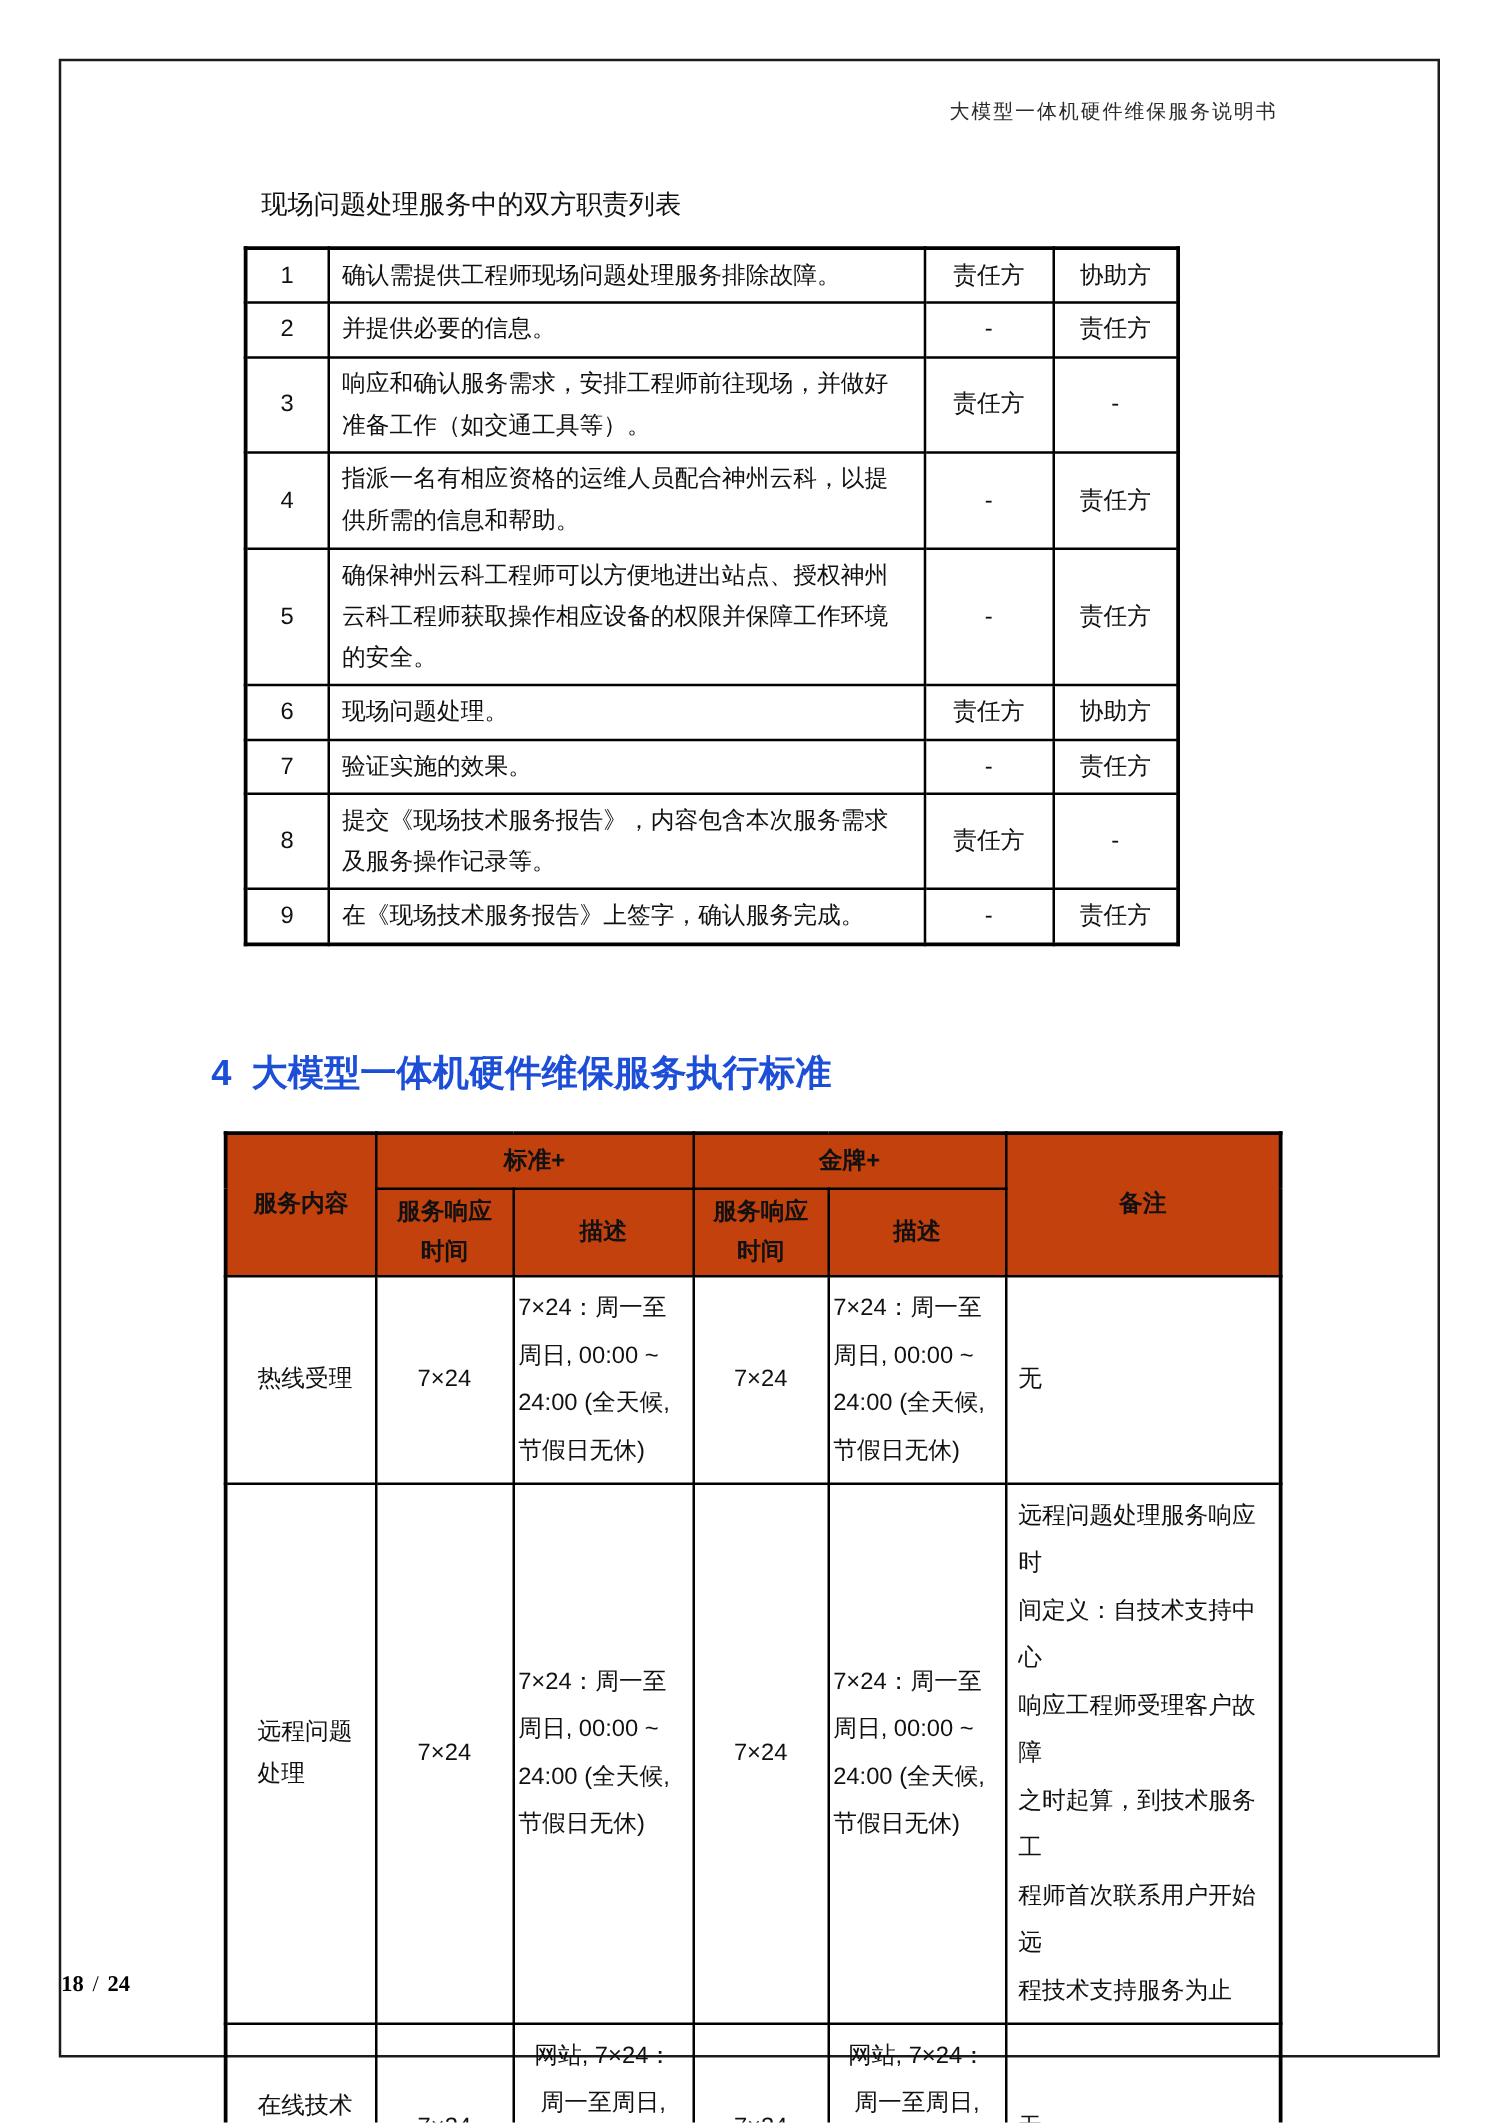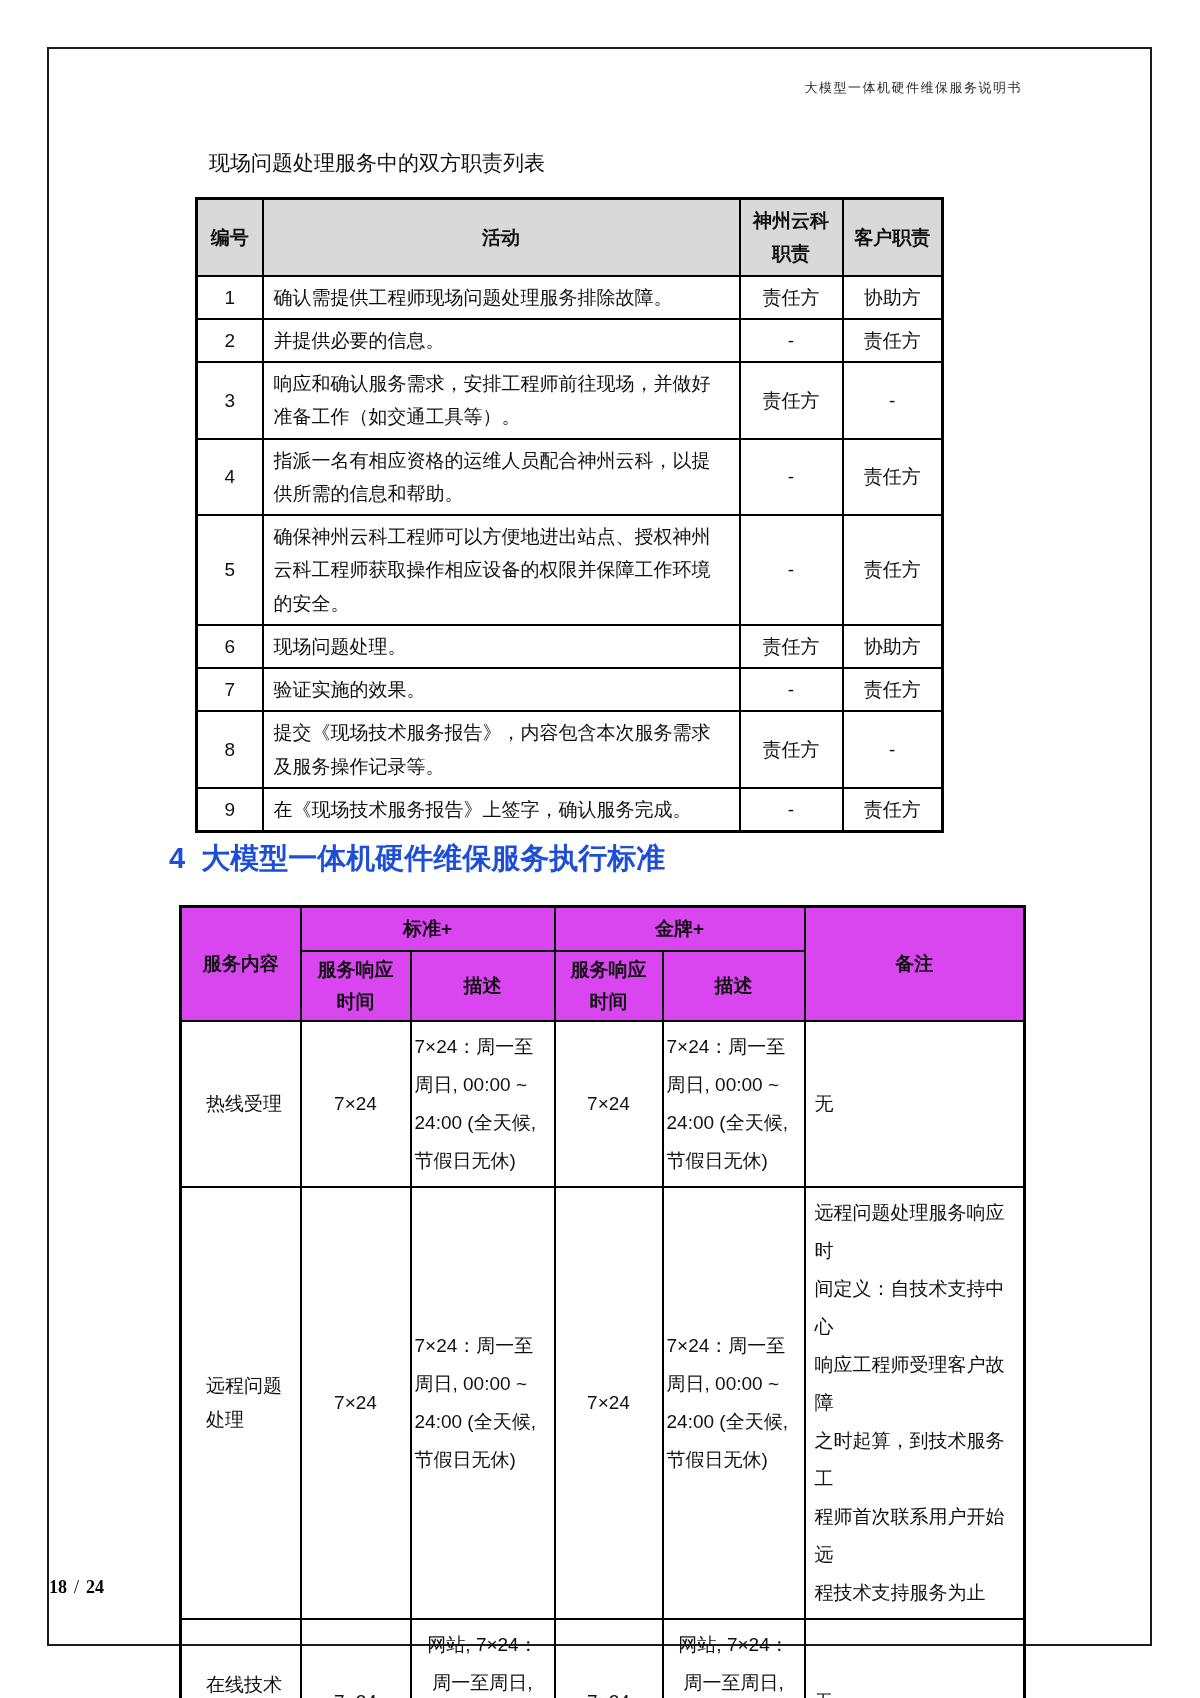--- a/index.html
+++ b/index.html
@@ -9,21 +9,21 @@
     font-family:"Liberation Sans","DejaVu Sans",sans-serif;
   }
   .page {
     position:absolute; left:47px; top:47px;
     width:1105px; height:1599px; box-sizing:border-box;
     border:2px solid #1c1c1c; background:#ffffff;
   }
   .doc-title {
     position:absolute; top:30px; right:128px;
     font-family:Liberation Sans, sans-serif;
-    font-size:13px; color:#2b2b2b; letter-spacing:1.5px;
+    font-size:16px; color:#2b2b2b; letter-spacing:1.5px;
   }
   .caption {
     position:absolute; left:160px; top:100px;
     font-size:21px; color:#111;
   }
   table { border-collapse:collapse; table-layout:fixed; }
   th, td { box-sizing:border-box; vertical-align:middle; }
 
   
   #resp-table {
@@ -52,21 +52,21 @@
 
   
   #sla-table {
     position:absolute; left:130px; top:856px; width:844px;
     border:3px solid #000;
   }
   #sla-table th, #sla-table td {
     border:2px solid #000; font-size:19px; color:#111;
   }
   #sla-table th {
-    background:#d946ef; font-weight:bold; text-align:center;
+    background:#c2410c; font-weight:bold; text-align:center;
     white-space:pre-line; line-height:1.7; padding:2px 2px;
   }
   tr.hga { height:44px; }
   tr.hgb { height:66px; }
   tr.r1 { height:160px; }
   tr.r2 { height:226px; }
   tr.r3 { height:148px; }
   #sla-table td.c-service { text-align:left; padding-left:24px; line-height:1.8; }
   #sla-table td.c-time { text-align:center; }
   #sla-table td.c-desc {
@@ -99,27 +99,20 @@
   <div class="caption">现场问题处理服务中的双方职责列表</div>
 
   <table id="resp-table">
     <colgroup>
       <col style="width:66px">
         <col style="width:477px">
         <col style="width:103px">
         <col style="width:100px">
     </colgroup>
     <tbody>
-        <tr>
-      <th>编号</th>
-      <th>活动</th>
-      <th>神州云科
-职责</th>
-      <th>客户职责</th>
-    </tr>
     <tr class="h1">
       <td class="c-no">1</td>
       <td class="c-act">确认需提供工程师现场问题处理服务排除故障。</td>
       <td class="c-vendor">责任方</td>
       <td class="c-cust">协助方</td>
     </tr>
     <tr class="h1">
       <td class="c-no">2</td>
       <td class="c-act">并提供必要的信息。</td>
       <td class="c-vendor">-</td>

